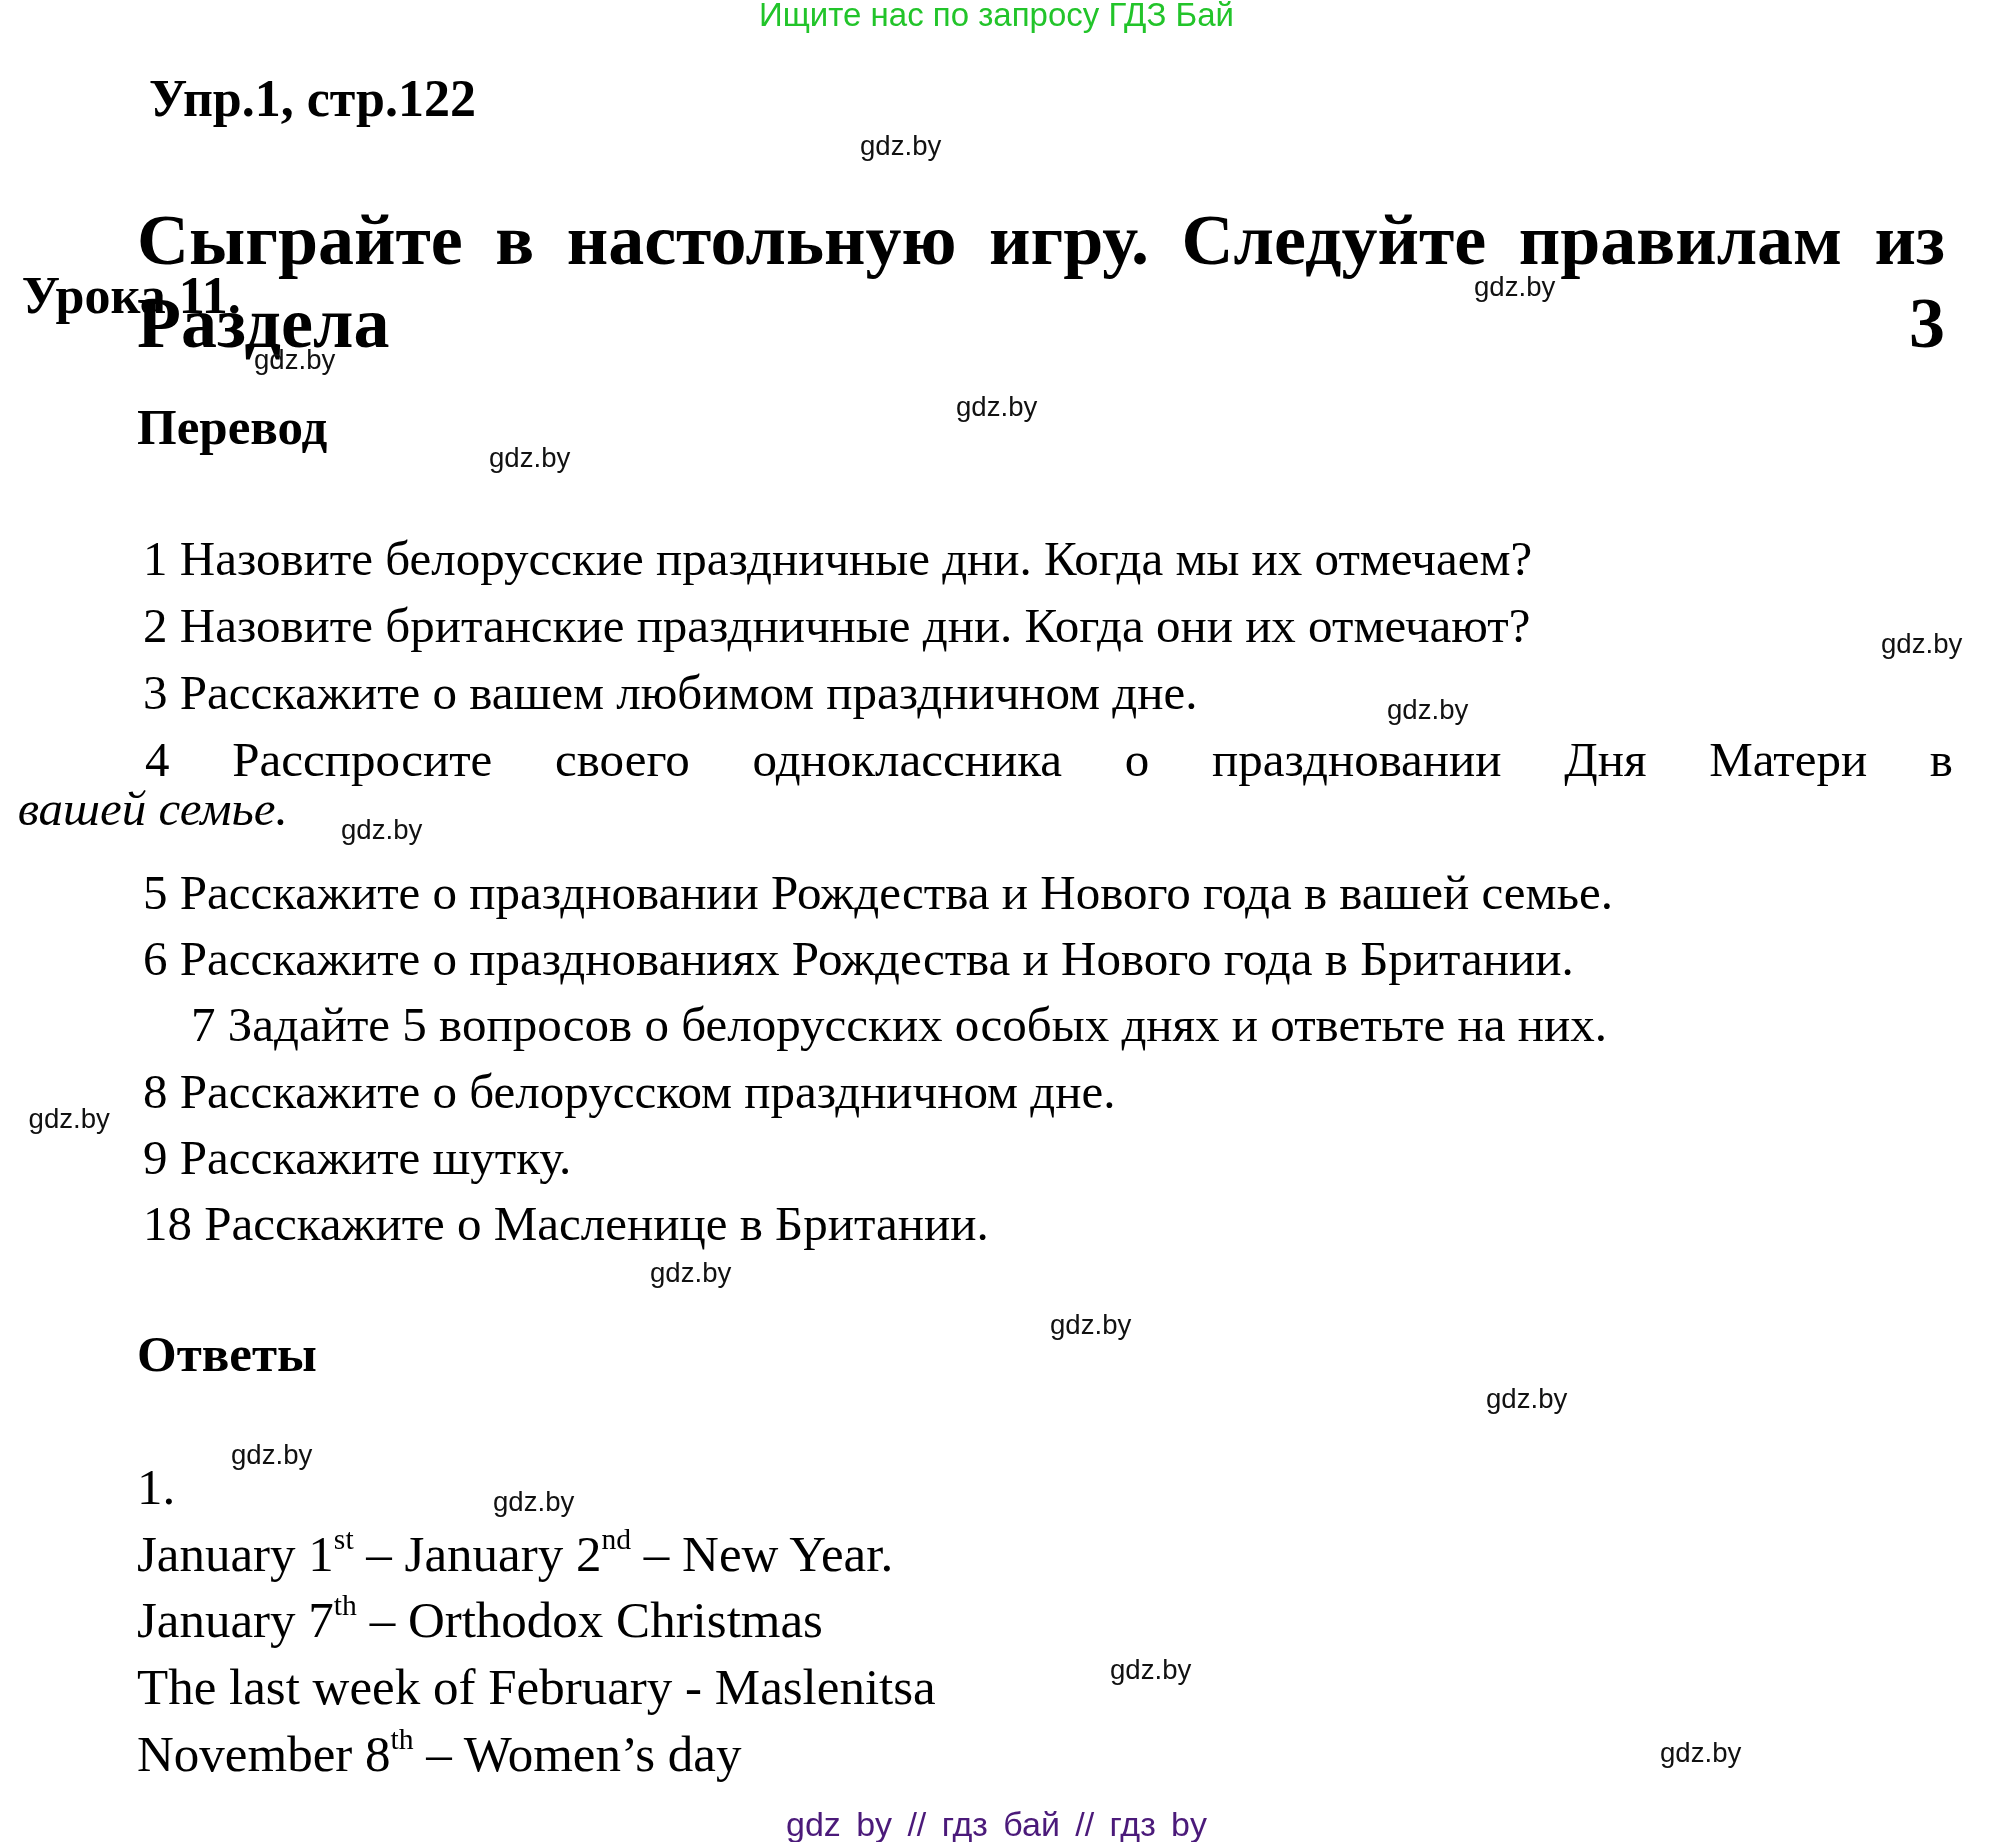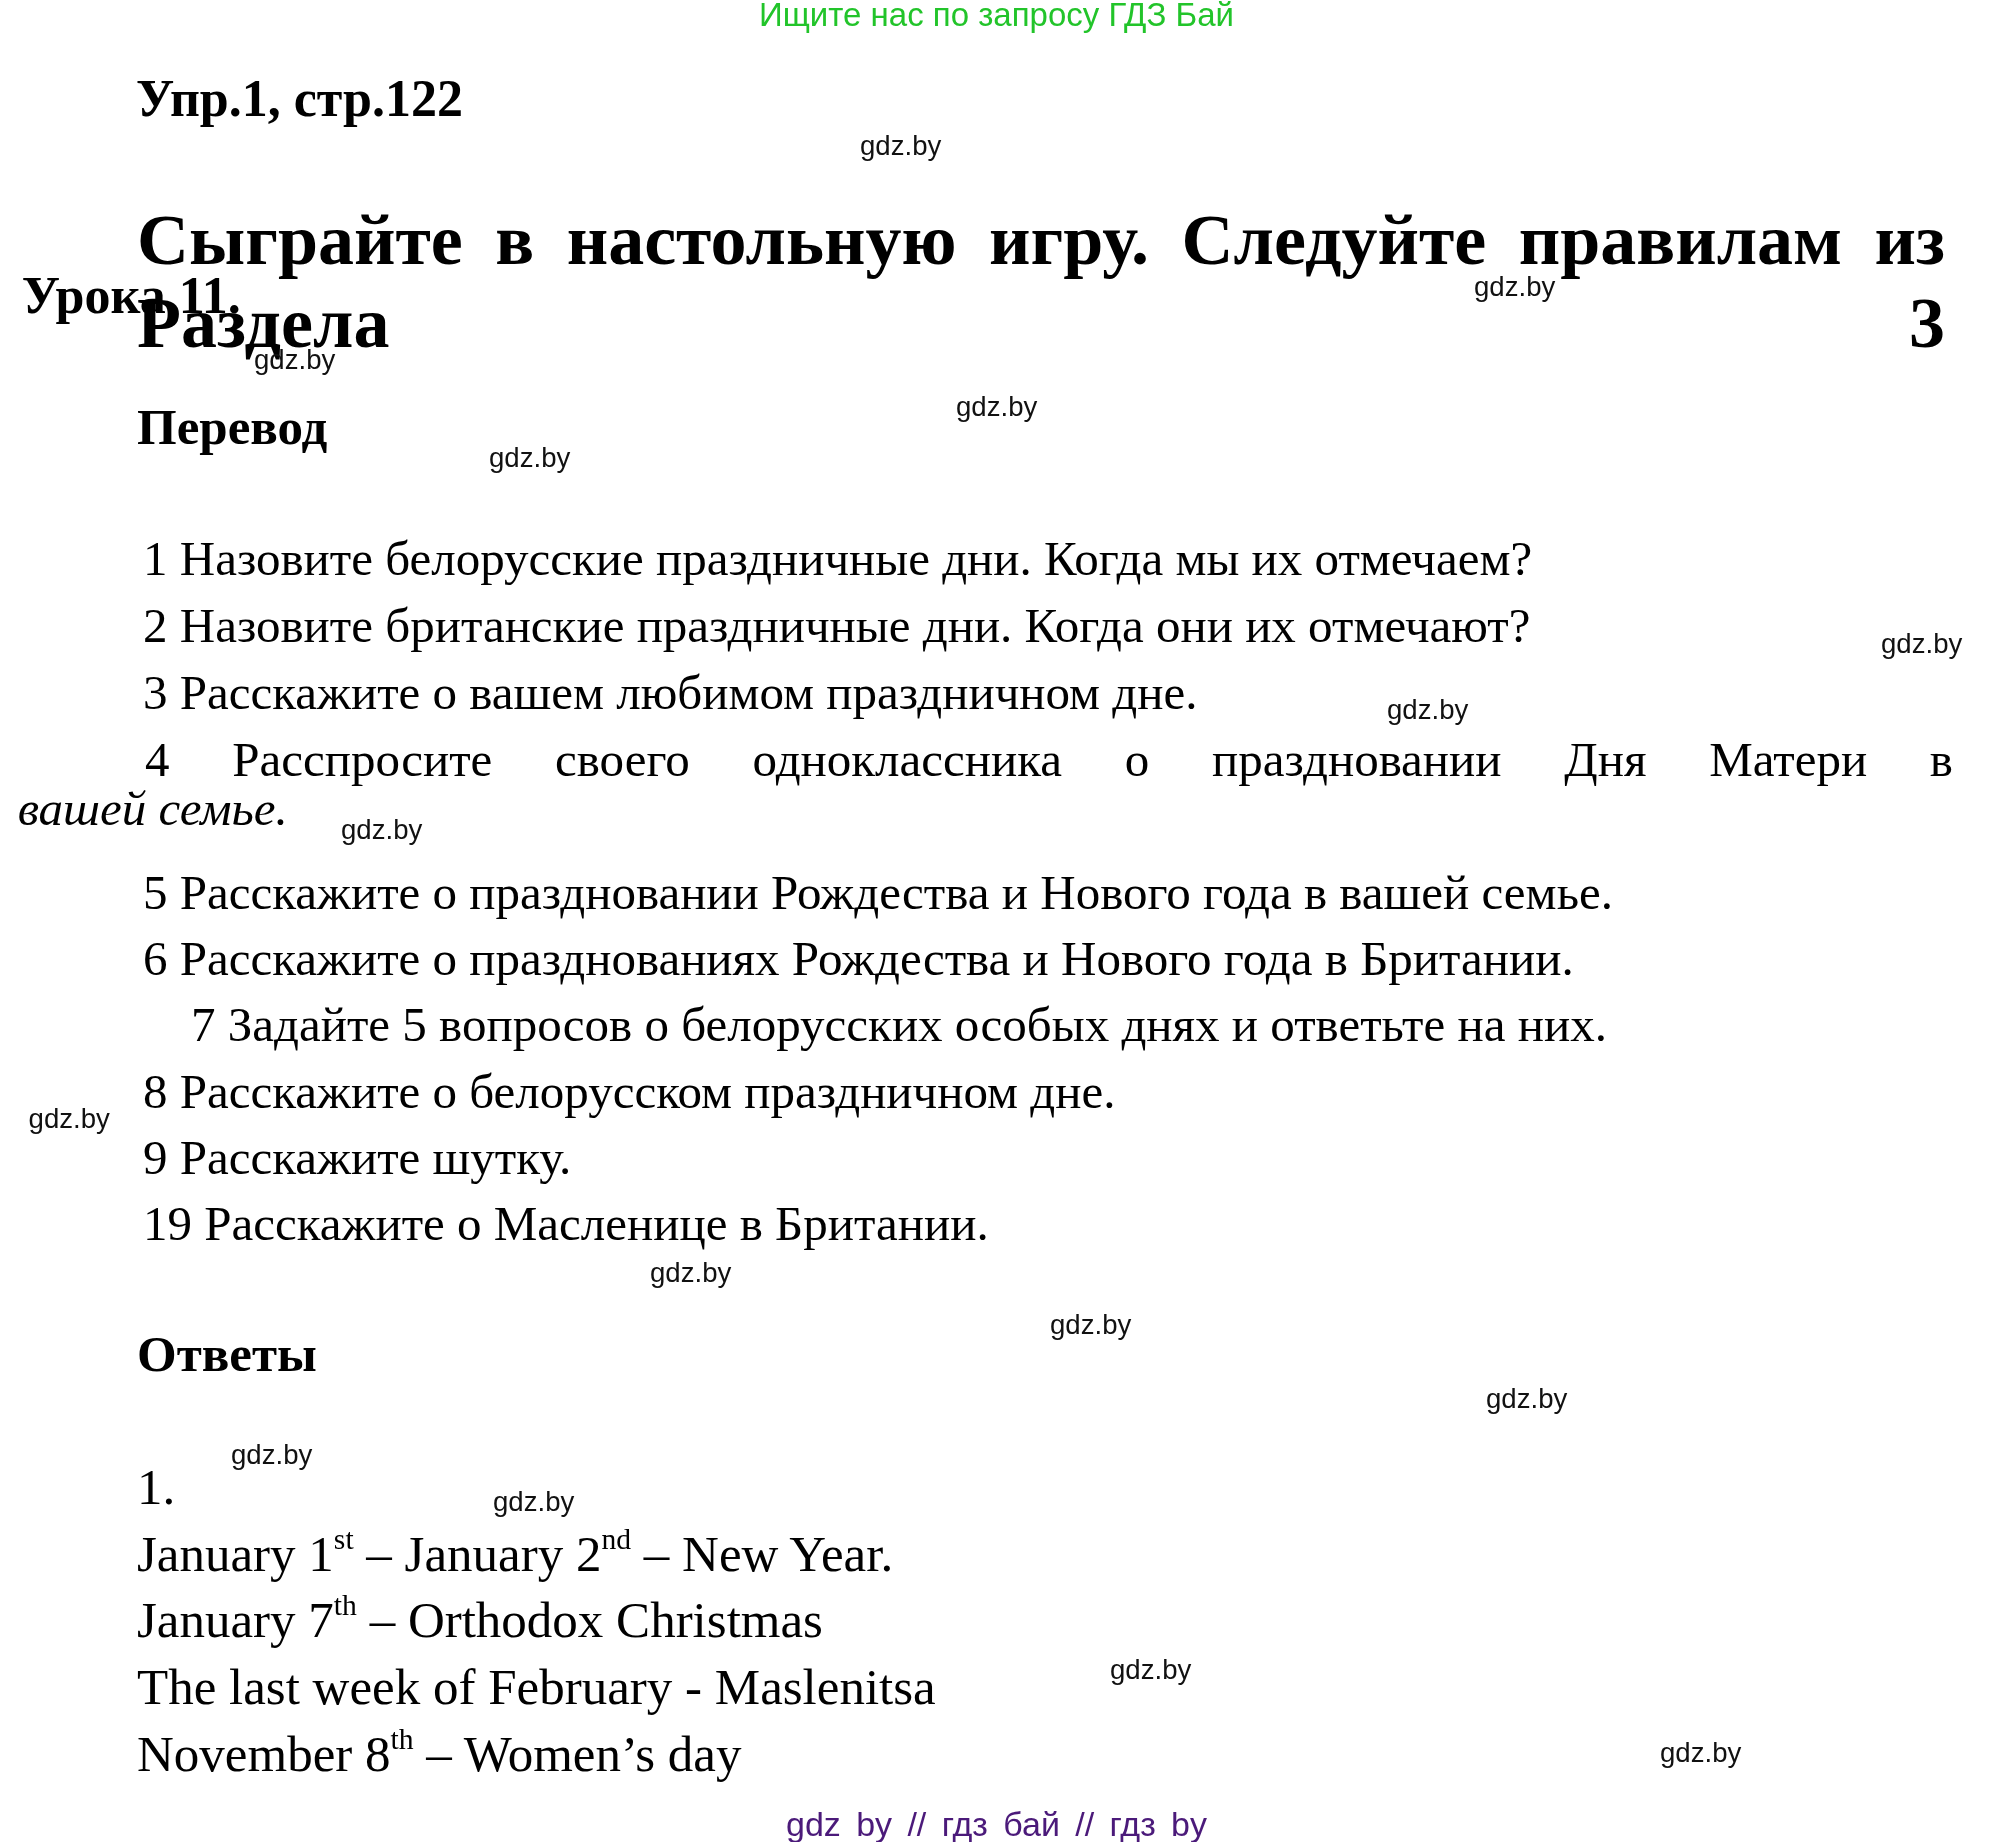--- a/index.html
+++ b/index.html
@@ -4,21 +4,21 @@
 <style>
   html, body { margin:0; padding:0; background:#ffffff; }
   body { width:1993px; height:1842px; position:relative; overflow:hidden;
          font-family:"Liberation Serif", "DejaVu Serif", serif; color:#000; }
   .abs { position:absolute; white-space:nowrap; }
   .green { color:#22c42a; font-family:"Liberation Sans", "DejaVu Sans", sans-serif; font-size:33px;
            left:0; width:1993px; text-align:center; top:-3.9px; }
   .footer { color:#4b1a7a; font-family:"Liberation Sans", "DejaVu Sans", sans-serif; font-size:34px;
             left:0; width:1993px; text-align:center; top:1805px; word-spacing:5.9px; }
   .wm { font-family:"Liberation Sans", "DejaVu Sans", sans-serif; font-size:27.6px; color:#111; }
-  .title { font-weight:bold; font-size:52px; left:136px; top:69px; }
+  .title { font-weight:bold; font-size:52px; left:149px; top:69px; }
   .task1 { font-weight:bold; font-size:72px; left:137px; width:1808px; top:199px;
            text-align:justify; text-align-last:justify; white-space:normal; }
   .task2 { font-weight:bold; font-size:52px; left:21.7px; top:266px; }
   .h2 { font-weight:bold; font-size:51px; }
   .li { font-size:49px; left:143px; }
   .li4 { font-size:49px; left:137px; width:1808px; text-align:justify; text-align-last:justify; white-space:normal; }
   .li4b { font-size:49px; left:17.7px; }
   .ans { font-size:51px; left:137px; }
   sup { font-size:29.6px; vertical-align:0; position:relative; top:-21.7px; }
 </style>
@@ -36,21 +36,21 @@
 <div class="abs li" style="top:530px;">1 Назовите белорусские праздничные дни. Когда мы их отмечаем?</div>
 <div class="abs li" style="top:597px;">2 Назовите британские праздничные дни. Когда они их отмечают?</div>
 <div class="abs li" style="top:664px;">3 Расскажите о вашем любимом праздничном дне.</div>
 <div class="abs li4" style="top:731px;margin-left:8px;">4 Расспросите своего одноклассника о праздновании Дня Матери в</div>
 <div class="abs li4b" style="top:780px;font-style:italic;">вашей семье.</div>
 <div class="abs li" style="top:864px;">5 Расскажите о праздновании Рождества и Нового года в вашей семье.</div>
 <div class="abs li" style="top:930px;">6 Расскажите о празднованиях Рождества и Нового года в Британии.</div>
 <div class="abs li" style="top:996px;margin-left:48px;">7 Задайте 5 вопросов о белорусских особых днях и ответьте на них.</div>
 <div class="abs li" style="top:1063px;">8 Расскажите о белорусском праздничном дне.</div>
 <div class="abs li" style="top:1129px;">9 Расскажите шутку.</div>
-<div class="abs li" style="top:1195px;">19 Расскажите о Масленице в Британии.</div>
+<div class="abs li" style="top:1195px;">18 Расскажите о Масленице в Британии.</div>
 
 <div class="abs h2" style="left:137px;top:1325px;">Ответы</div>
 
 <div class="abs ans" style="top:1458px;">1.</div>
 
 <div class="abs ans" style="top:1525px;">
   <span>January 1</span><sup>st</sup><span> – January 2</span><sup>nd</sup><span> – New Year.</span>
 </div>
 <div class="abs ans" style="top:1591px;">
   <span>January 7</span><sup>th</sup><span> – Orthodox Christmas</span>

